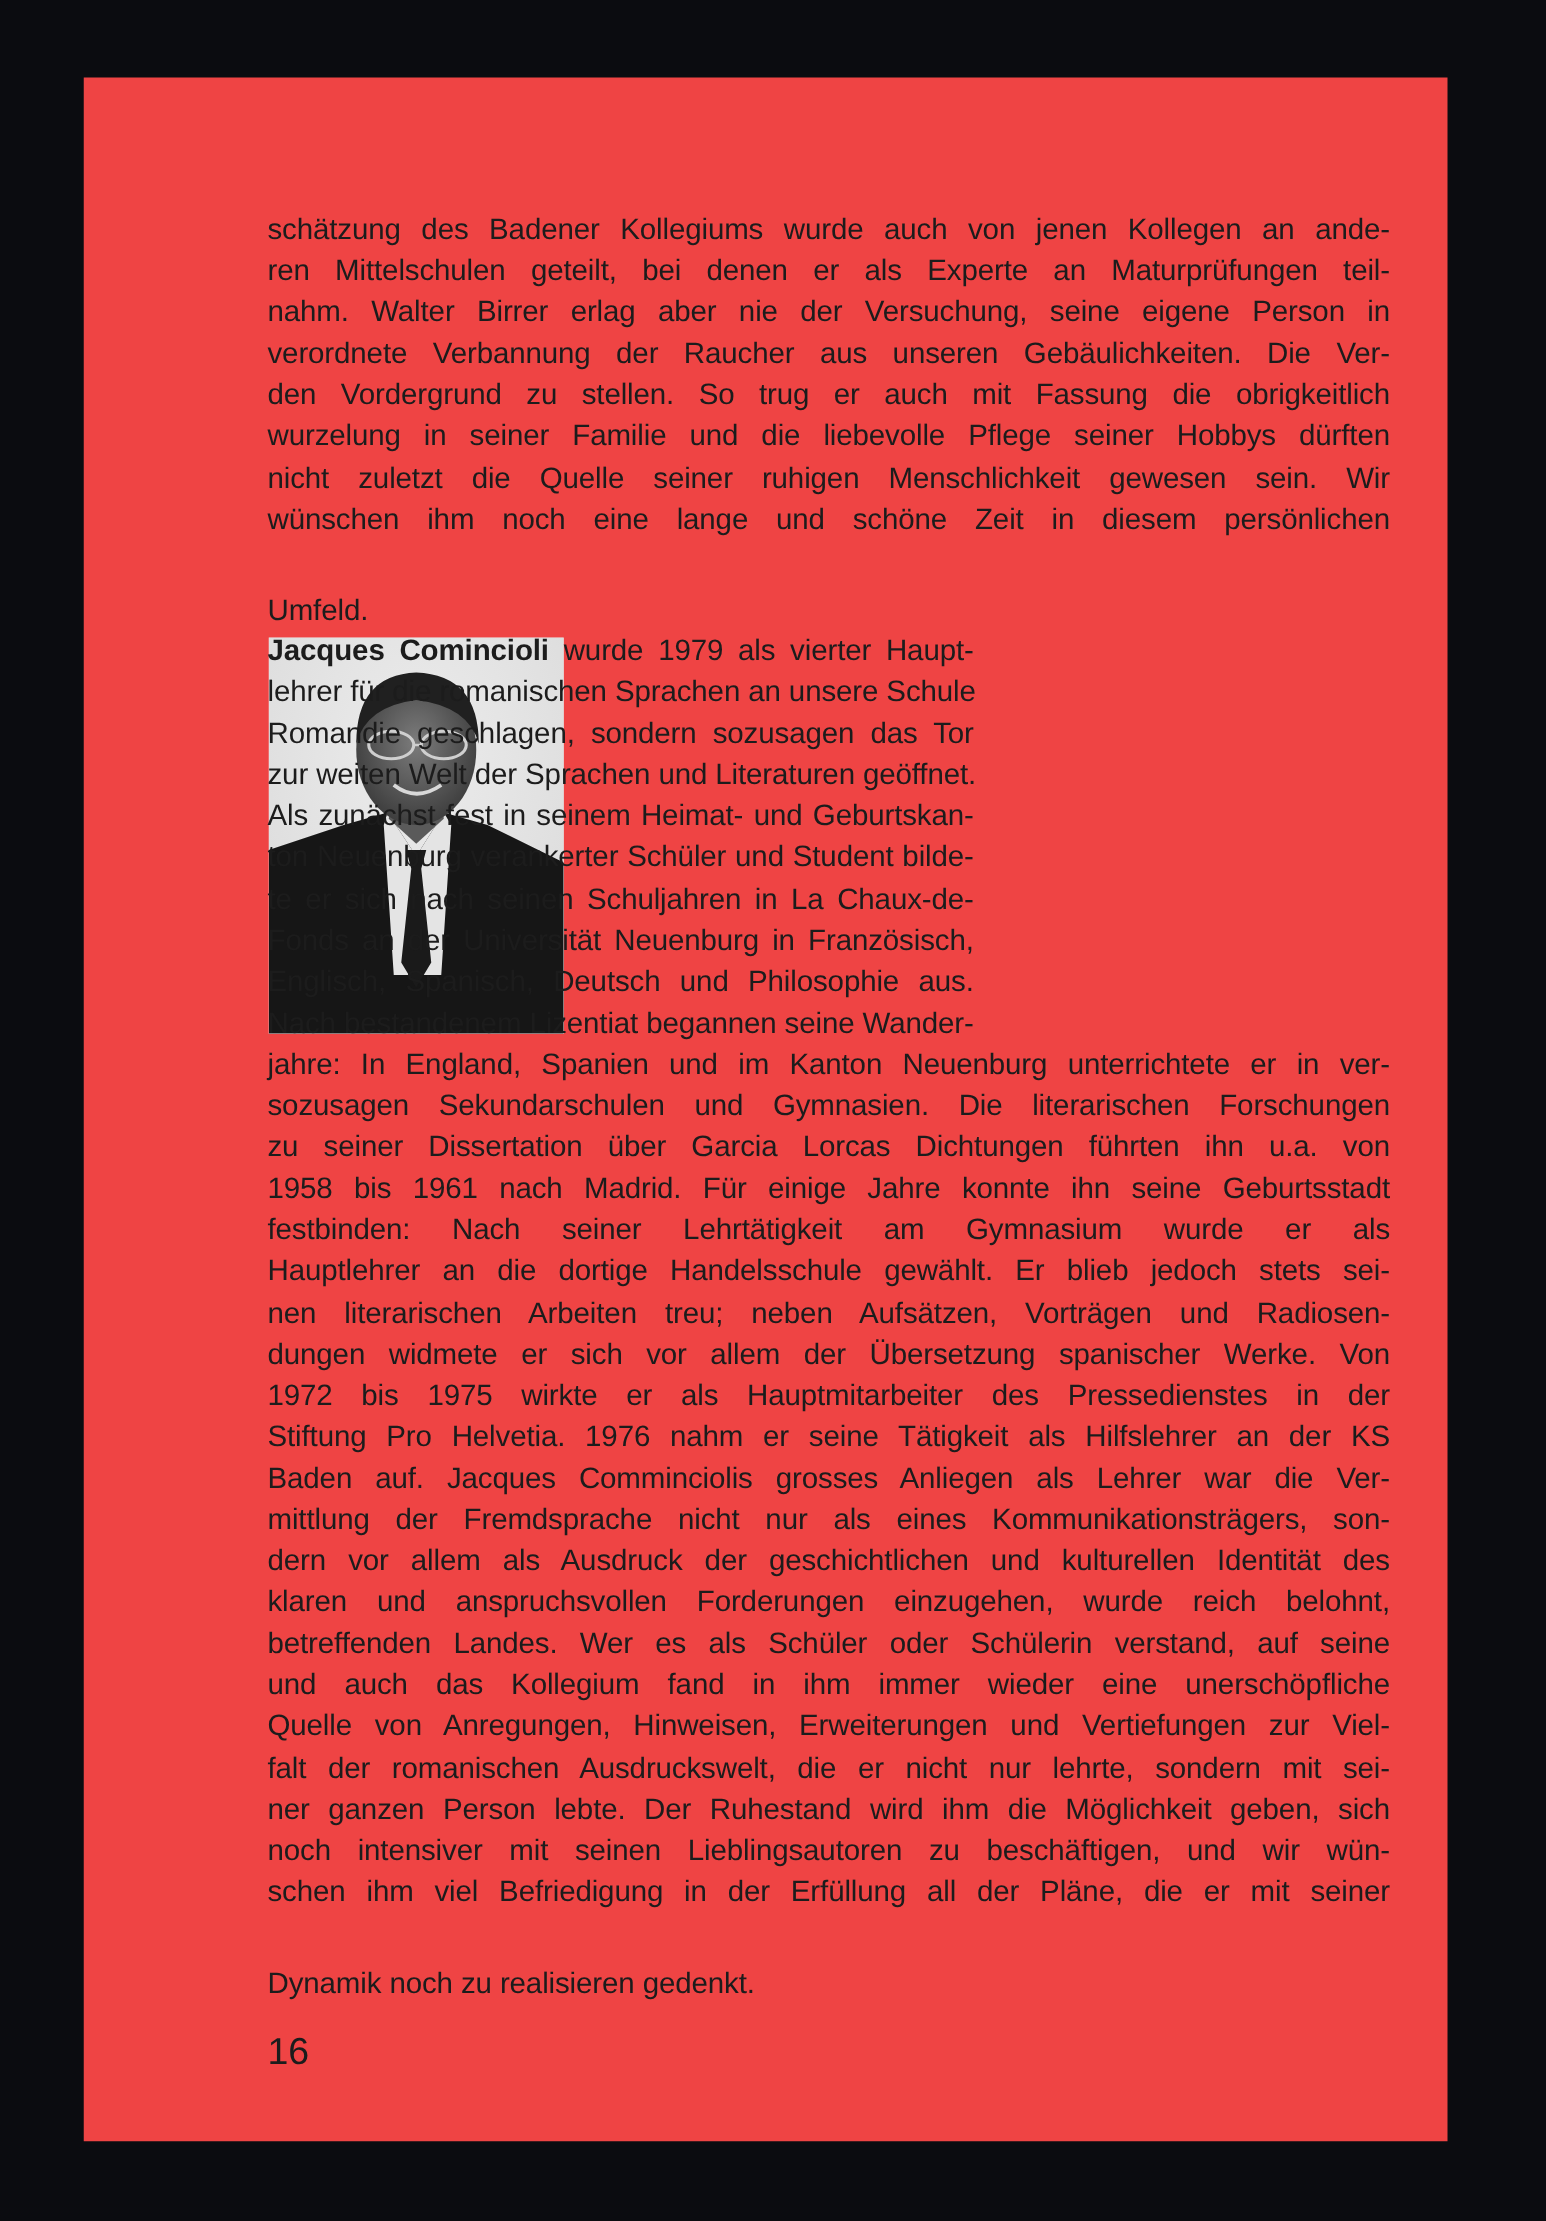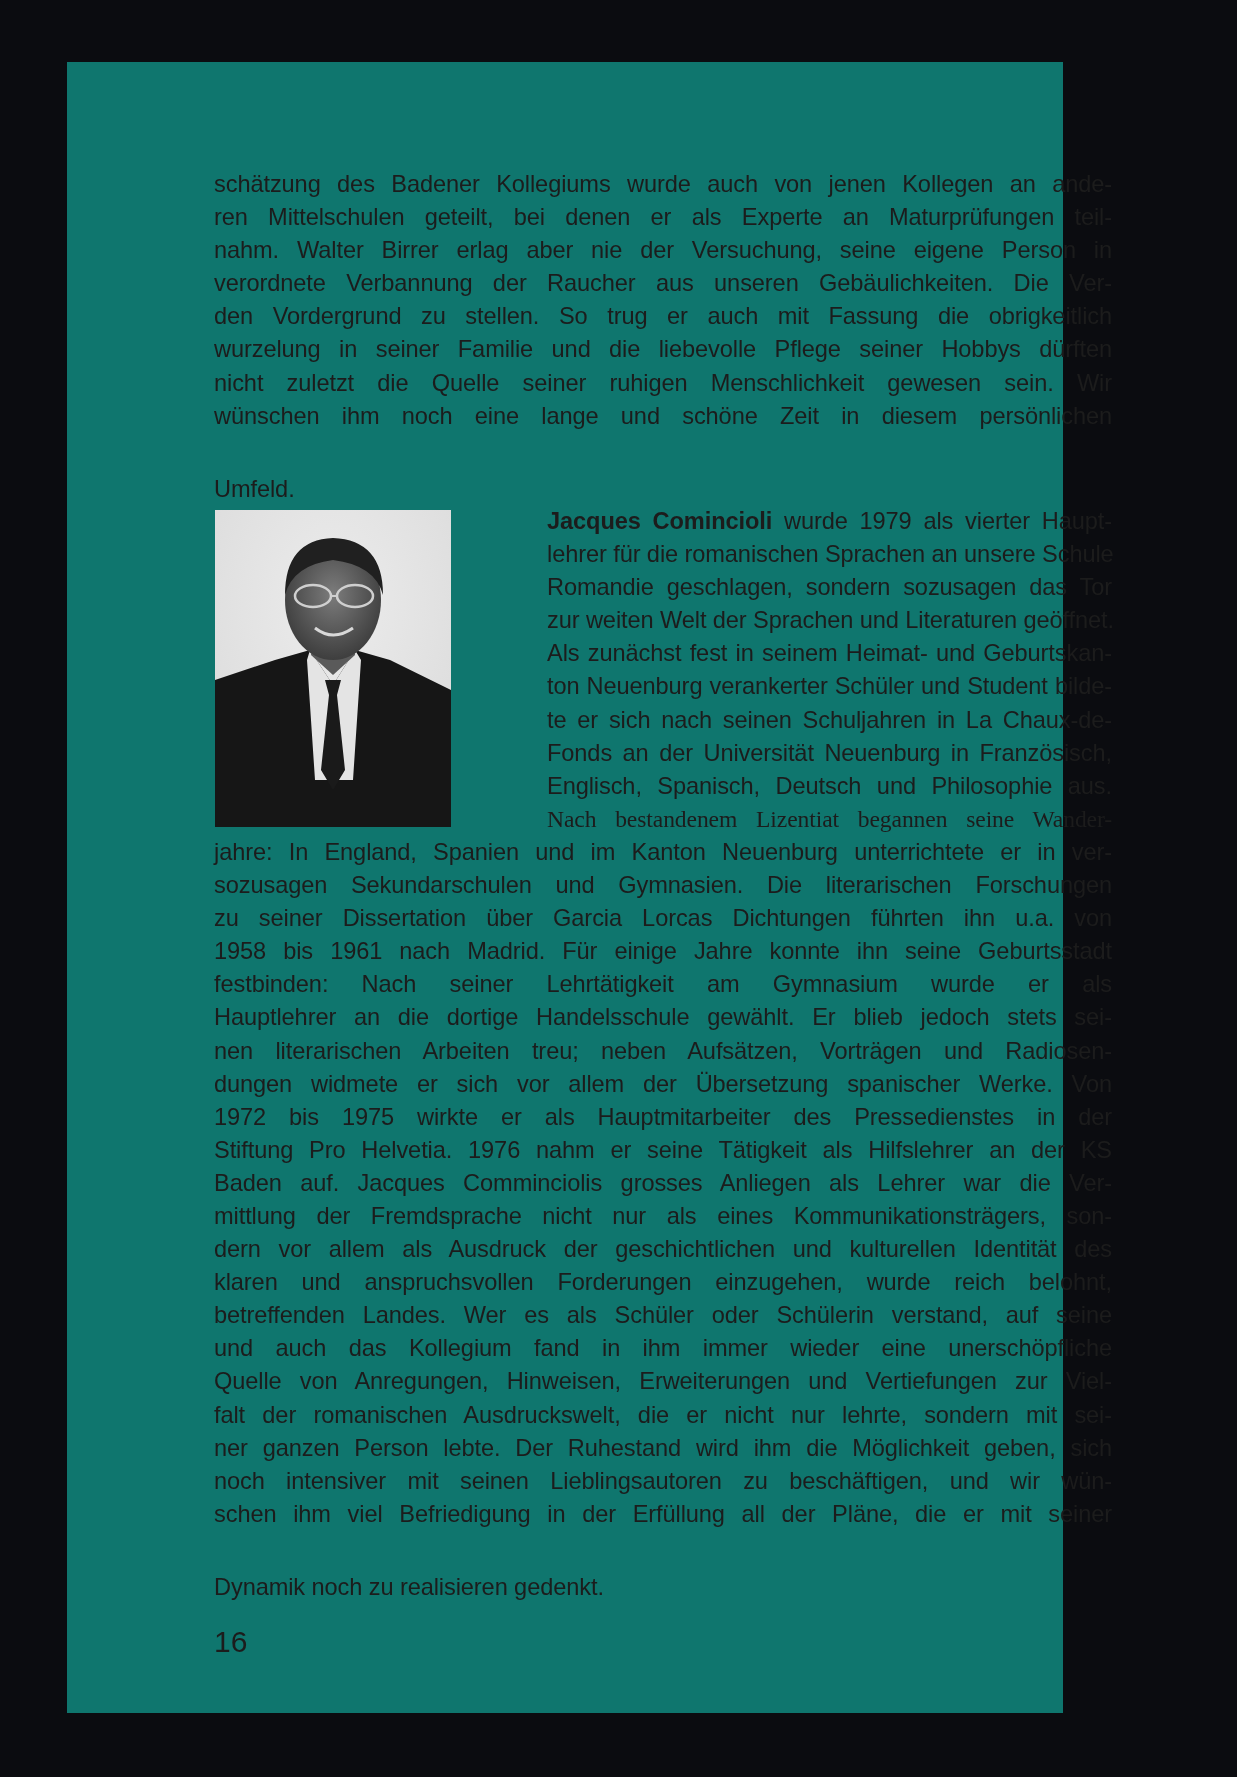--- a/index.html
+++ b/index.html
@@ -6,43 +6,43 @@
   body {
     width:1237px; height:1777px;
     background:#0b0c10;
     position:relative;
     overflow:hidden;
     font-family: "Liberation Sans", sans-serif;
   }
   .page {
     position:absolute;
     left:67px; top:62px;
-    width:996px; height:1651px;
-    background:#0f766e;
+    width:1091px; height:1651px;
+    background:#ef4444;
   }
   .text-block {
     position:absolute;
     left:147px;
     width:898px;
     color:#1c1c1c;
     font-size:23.6px;
     line-height:33.1px;
     letter-spacing:-0.1px;
   }
   .line {
     display:block;
     white-space:nowrap;
     text-align:justify;
     text-align-last:justify;
     height:33.1px;
   }
   .line.last { text-align-last:left;margin-top:40px; }
   .intro { top:106px; }
   .wrap-block { top:443px; }
-  .wrap-line { margin-left:333px; }
+  .wrap-line { }
   .photo {
     position:absolute;
     left:148px; top:448px;
     width:236px; height:317px;
     background:#e8e8e8;
     overflow:hidden;
   }
   .photo svg { display:block; }
   .bold { font-weight:bold; }
   .page-number {
@@ -106,21 +106,21 @@
   <div class="text-block wrap-block">
     <span class="line wrap-line" style="width:565px;"><span class="bold">Jacques Comincioli</span><span> wurde 1979 als vierter Haupt-</span></span>
     <span class="line wrap-line" style="width:565px;">lehrer für die romanischen Sprachen an unsere Schule</span>
     <span class="line wrap-line" style="width:565px;">Romandie geschlagen, sondern sozusagen das Tor</span>
     <span class="line wrap-line" style="width:565px;">zur weiten Welt der Sprachen und Literaturen geöffnet.</span>
     <span class="line wrap-line" style="width:565px;">Als zunächst fest in seinem Heimat- und Geburtskan-</span>
     <span class="line wrap-line" style="width:565px;">ton Neuenburg verankerter Schüler und Student bilde-</span>
     <span class="line wrap-line" style="width:565px;">te er sich nach seinen Schuljahren in La Chaux-de-</span>
     <span class="line wrap-line" style="width:565px;">Fonds an der Universität Neuenburg in Französisch,</span>
     <span class="line wrap-line" style="width:565px;">Englisch, Spanisch, Deutsch und Philosophie aus.</span>
-    <span class="line wrap-line" style="width:565px;font-family:Liberation Serif, serif;">Nach bestandenem Lizentiat begannen seine Wander-</span>
+    <span class="line wrap-line" style="width:565px;">Nach bestandenem Lizentiat begannen seine Wander-</span>
     <span class="line">jahre: In England, Spanien und im Kanton Neuenburg unterrichtete er in ver-</span>
     <span class="line">sozusagen Sekundarschulen und Gymnasien. Die literarischen Forschungen</span>
     <span class="line">zu seiner Dissertation über Garcia Lorcas Dichtungen führten ihn u.a. von</span>
     <span class="line">1958 bis 1961 nach Madrid. Für einige Jahre konnte ihn seine Geburtsstadt</span>
     <span class="line">festbinden: Nach seiner Lehrtätigkeit am Gymnasium wurde er als</span>
     <span class="line">Hauptlehrer an die dortige Handelsschule gewählt. Er blieb jedoch stets sei-</span>
     <span class="line">nen literarischen Arbeiten treu; neben Aufsätzen, Vorträgen und Radiosen-</span>
     <span class="line">dungen widmete er sich vor allem der Übersetzung spanischer Werke. Von</span>
     <span class="line">1972 bis 1975 wirkte er als Hauptmitarbeiter des Pressedienstes in der</span>
     <span class="line">Stiftung Pro Helvetia. 1976 nahm er seine Tätigkeit als Hilfslehrer an der KS</span>

